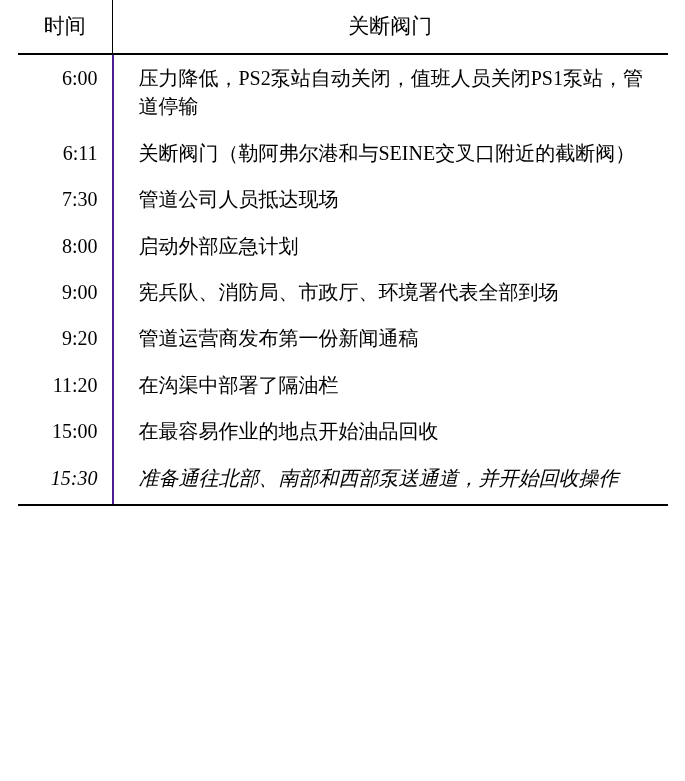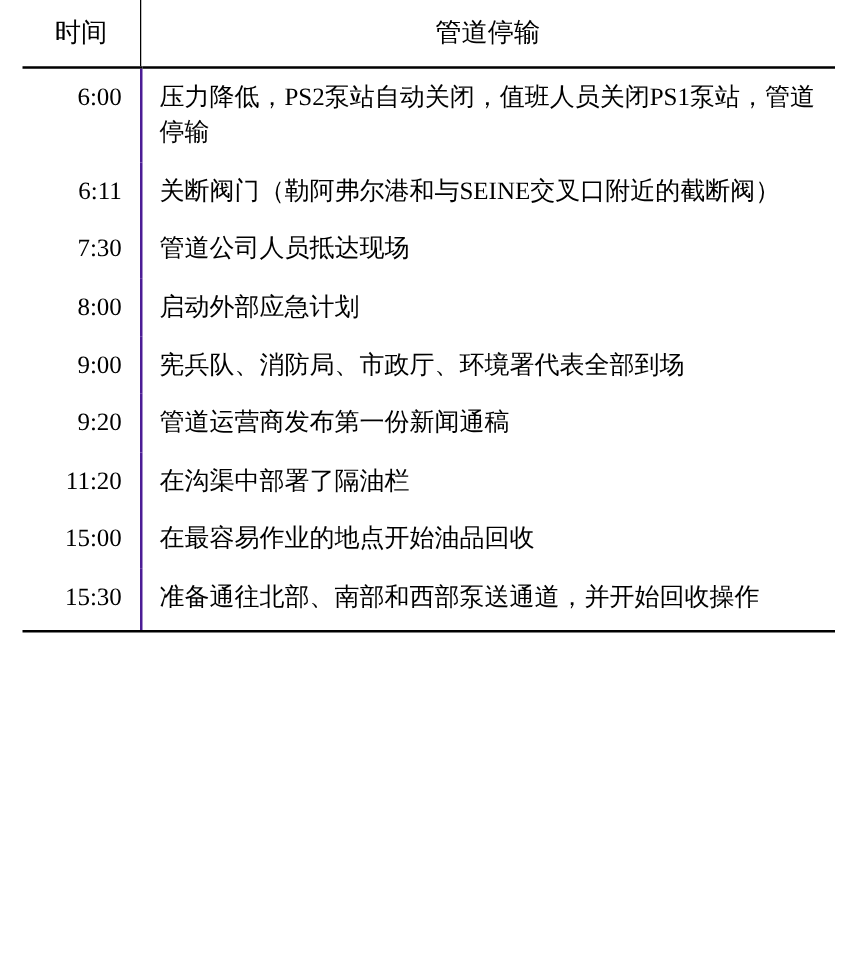--- a/index.html
+++ b/index.html
@@ -48,45 +48,46 @@
     vertical-align: top;
   }
   tbody td.time-cell {
     text-align: right;
     padding-right: 14px;
     border-right: 2px solid #4c1d95;
     white-space: nowrap;
   }
   tbody td.event-cell {
     text-align: left;
-    padding-left: 14px;
+    padding-left: 25px;
     padding-right: 6px;
   }
   tbody tr:last-child td {
     padding-bottom: 12px;
+    font-style: italic;
   }
   .bottom-rule {
     width: 650px;
     margin: 0 auto;
     border-top: 2px solid #000000;
   }
 </style>
 </head>
 <body>
 
 <div class="sheet">
   <table class="timeline">
     <colgroup>
       <col class="time-col">
       <col class="event-col">
     </colgroup>
     <thead>
       <tr>
         <th class="time-head">时间</th>
-        <th class="event-head">管道停输</th>
+        <th class="event-head">关断阀门</th>
       </tr>
     </thead>
     <tbody>
         <tr>
           <td class="time-cell">6:00</td>
           <td class="event-cell">压力降低，PS2泵站自动关闭，值班人员关闭PS1泵站，管道停输</td>
         </tr>
         <tr>
           <td class="time-cell">6:11</td>
           <td class="event-cell">关断阀门（勒阿弗尔港和与SEINE交叉口附近的截断阀）</td>

